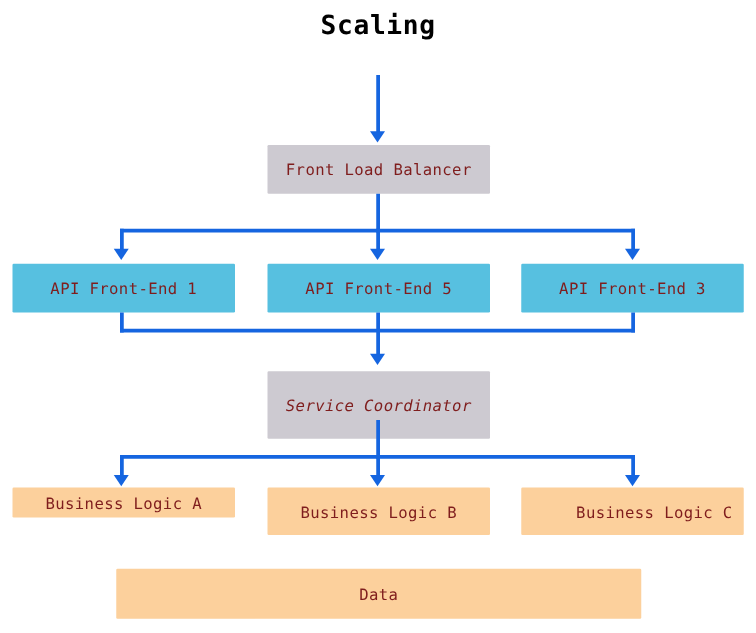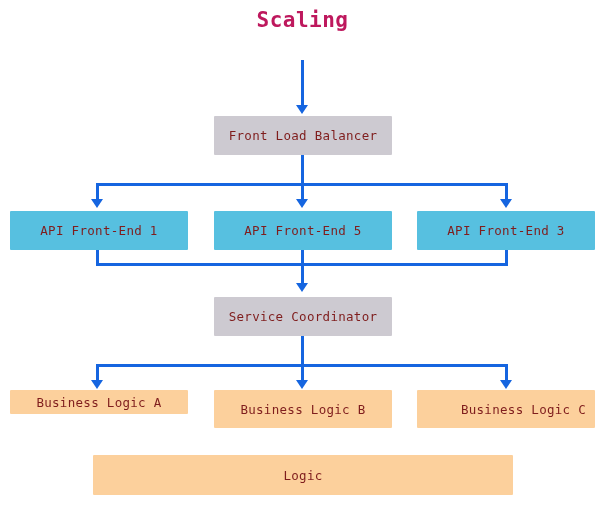--- a/index.html
+++ b/index.html
@@ -17,21 +17,21 @@
   }
   #title {
     position: absolute;
     left: 0;
     top: 8px;
     width: 605px;
     text-align: center;
     font-family: "DejaVu Sans Mono", "Liberation Mono", monospace;
     font-size: 21px;
     font-weight: bold;
-    color: #be185d;
+    color: #000000;
     letter-spacing: 0.5px;
   }
   .node {
     position: absolute;
     display: flex;
     align-items: center;
     justify-content: center;
     box-sizing: border-box;
     font-family: "DejaVu Sans Mono", "Liberation Mono", monospace;
     font-size: 12.5px;
@@ -96,21 +96,21 @@
   <div class="node node-blue" style="left:417px; top:211px; width:178px; height:39px;">
     <span>API Front-End 3</span>
   </div>
 
   <div class="vline" style="left:96px; top:250px; height:16px;"></div>
   <div class="vline" style="left:505px; top:250px; height:16px;"></div>
   <div class="hline" style="left:96px; top:263px; width:412px;"></div>
   <div class="vline" style="left:301px; top:250px; height:36px;"></div>
   <div class="arrowhead" style="left:296px; top:283px;"></div>
 
-  <div class="node node-gray" style="left:214px; top:297px; width:178px; height:39px;">
+  <div class="node node-gray" style="left:214px; top:297px; width:178px; height:54px;font-style:italic;">
     <span>Service Coordinator</span>
   </div>
 
   <div class="vline" style="left:301px; top:336px; height:31px;"></div>
   <div class="hline" style="left:96px; top:364px; width:412px;"></div>
   <div class="vline" style="left:96px; top:364px; height:19px;"></div>
   <div class="arrowhead" style="left:91px; top:380px;"></div>
   <div class="vline" style="left:301px; top:364px; height:19px;"></div>
   <div class="arrowhead" style="left:296px; top:380px;"></div>
   <div class="vline" style="left:505px; top:364px; height:19px;"></div>
@@ -120,16 +120,16 @@
     <span>Business Logic A</span>
   </div>
   <div class="node node-orange" style="left:214px; top:390px; width:178px; height:38px;text-align:center;">
     <span>Business Logic B</span>
   </div>
   <div class="node node-orange" style="left:417px; top:390px; width:178px; height:38px;padding-left:35px;">
     <span>Business Logic C</span>
   </div>
 
   <div class="node node-orange" style="left:93px; top:455px; width:420px; height:40px;">
-    <span>Logic</span>
+    <span>Data</span>
   </div>
 
 </div>
 
 </body></html>

